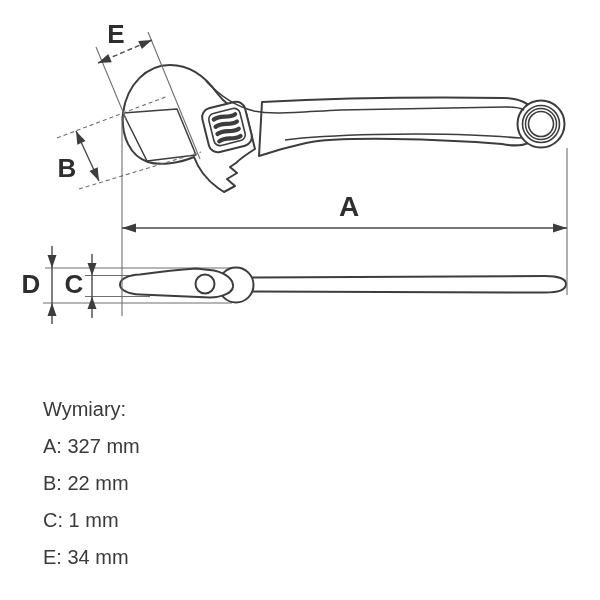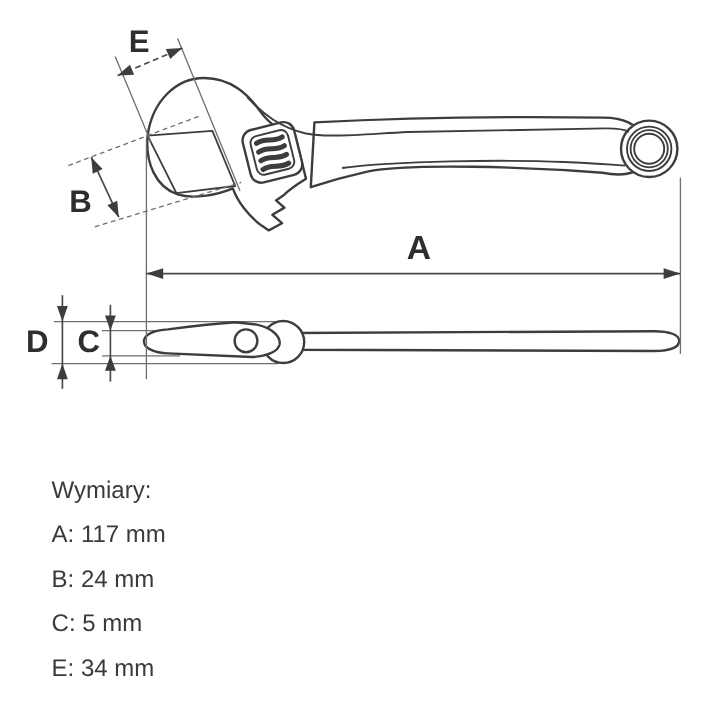--- a/index.html
+++ b/index.html
@@ -118,17 +118,17 @@
     <line class="dim" x1="92" y1="254" x2="92" y2="318"></line>
     <polygon class="arrow" points="92,275.5 87.5,263 96.5,263"></polygon>
     <polygon class="arrow" points="92,296.5 87.5,309 96.5,309"></polygon>
     <text class="dimlabel" x="74" y="293" text-anchor="middle">C</text>
   </g>
 </svg>
 </div>
 
 <div class="legend">
   <div>Wymiary:</div>
-  <div>A: 117 mm</div>
-  <div>B: 24 mm</div>
-  <div>C: 5 mm</div>
+  <div>A: 327 mm</div>
+  <div>B: 22 mm</div>
+  <div>C: 1 mm</div>
   <div>E: 34 mm</div>
 </div>
 
 </body></html>

